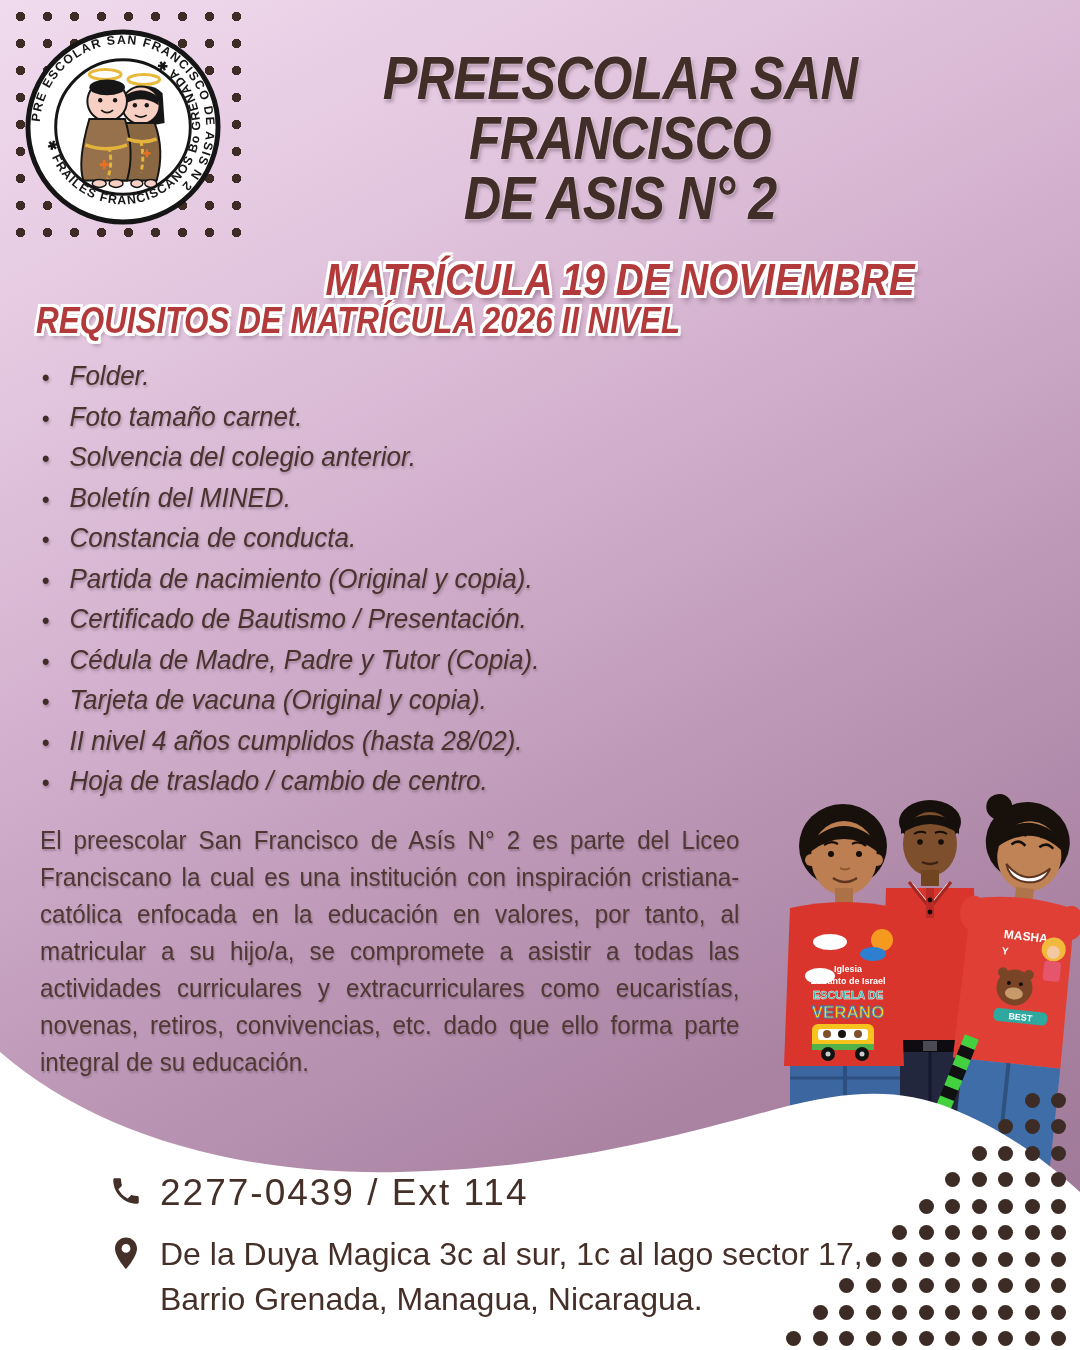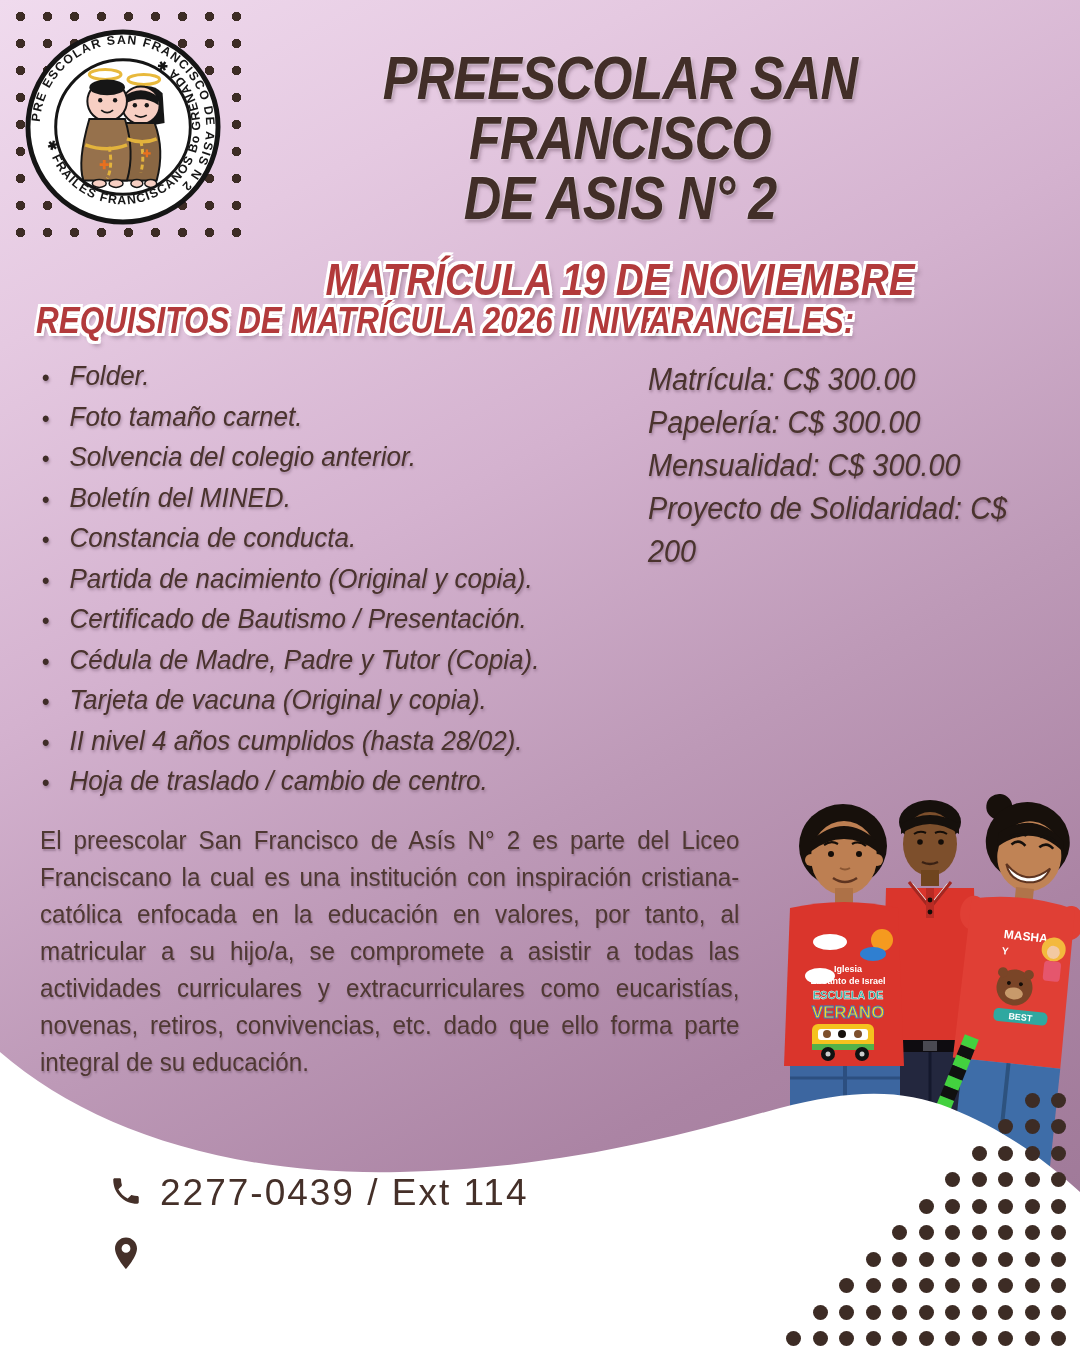--- a/index.html
+++ b/index.html
@@ -140,29 +140,20 @@
         <li>Boletín del MINED.</li>
         <li>Constancia de conducta.</li>
         <li>Partida de nacimiento (Original y copia).</li>
         <li>Certificado de Bautismo / Presentación.</li>
         <li>Cédula de Madre, Padre y Tutor (Copia).</li>
         <li>Tarjeta de vacuna (Original y copia).</li>
         <li>II nivel 4 años cumplidos (hasta 28/02).</li>
         <li>Hoja de traslado / cambio de centro.</li>
       </ul>
     </div>
-    <div class="col-right">
-      <div class="red-heading">ARANCELES:</div>
-      <div class="fee-list">
-        <div>Matrícula: C$ 300.00</div>
-        <div>Papelería: C$ 300.00</div>
-        <div>Mensualidad: C$ 300.00</div>
-        <div>Proyecto de Solidaridad: C$ 200</div>
-      </div>
-    </div>
   </div>
 
   <div class="about">El preescolar San Francisco de Asís N° 2 es parte del Liceo Franciscano la cual es una institución con inspiración cristiana-católica enfocada en la educación en valores, por tanto, al matricular a su hijo/a, se compromete a asistir a todas las actividades curriculares y extracurriculares como eucaristías, novenas, retiros, convivencias, etc. dado que ello forma parte integral de su educación.</div>
 
   <svg class="kids" viewBox="0 0 310 420">
 
     <g>
       <ellipse cx="160" cy="34" rx="31" ry="22" fill="#16100c"></ellipse>
       <ellipse cx="160" cy="56" rx="27" ry="32" fill="#7d4f2c"></ellipse>
       <path d="M131,46 Q160,26 189,46 L189,36 Q160,18 131,36 Z" fill="#16100c"></path>
@@ -275,20 +266,24 @@
     <div class="contact-row">
       <svg class="contact-icon" width="34" height="34" viewBox="0 0 24 24">
         <path fill="#453029" d="M6.62 10.79c1.44 2.83 3.76 5.14 6.59 6.59l2.2-2.2c.27-.27.67-.36 1.02-.24 1.12.37 2.33.57 3.57.57.55 0 1 .45 1 1V20c0 .55-.45 1-1 1-9.39 0-17-7.61-17-17 0-.55.45-1 1-1h3.5c.55 0 1 .45 1 1 0 1.25.2 2.45.57 3.57.11.35.03.74-.25 1.02l-2.2 2.2z"></path>
       </svg>
       <div class="phone-text">2277-0439 / Ext 114</div>
     </div>
     <div class="contact-row">
       <svg class="contact-icon" width="34" height="44" viewBox="0 0 24 32">
         <path fill="#453029" d="M12 1C7.6 1 4 4.6 4 9c0 6 8 15 8 15s8-9 8-15c0-4.4-3.6-8-8-8zm0 11.2A3.2 3.2 0 1 1 12 5.8a3.2 3.2 0 0 1 0 6.4z"></path>
       </svg>
+      <div class="address-text">
+        <div>De la Duya Magica 3c al sur, 1c al lago sector 17,</div>
+        <div>Barrio Grenada, Managua, Nicaragua.</div>
+      </div>
     </div>
   </div>
 
   <div class="dots-br">
       <div class="dot" style="left: 291px; top: 2.5px; width: 15px; height: 15px;"></div>
       <div class="dot" style="left: 264.5px; top: 2.5px; width: 15px; height: 15px;"></div>
       <div class="dot" style="left: 291px; top: 29px; width: 15px; height: 15px;"></div>
       <div class="dot" style="left: 264.5px; top: 29px; width: 15px; height: 15px;"></div>
       <div class="dot" style="left: 238px; top: 29px; width: 15px; height: 15px;"></div>
       <div class="dot" style="left: 291px; top: 55.5px; width: 15px; height: 15px;"></div>

